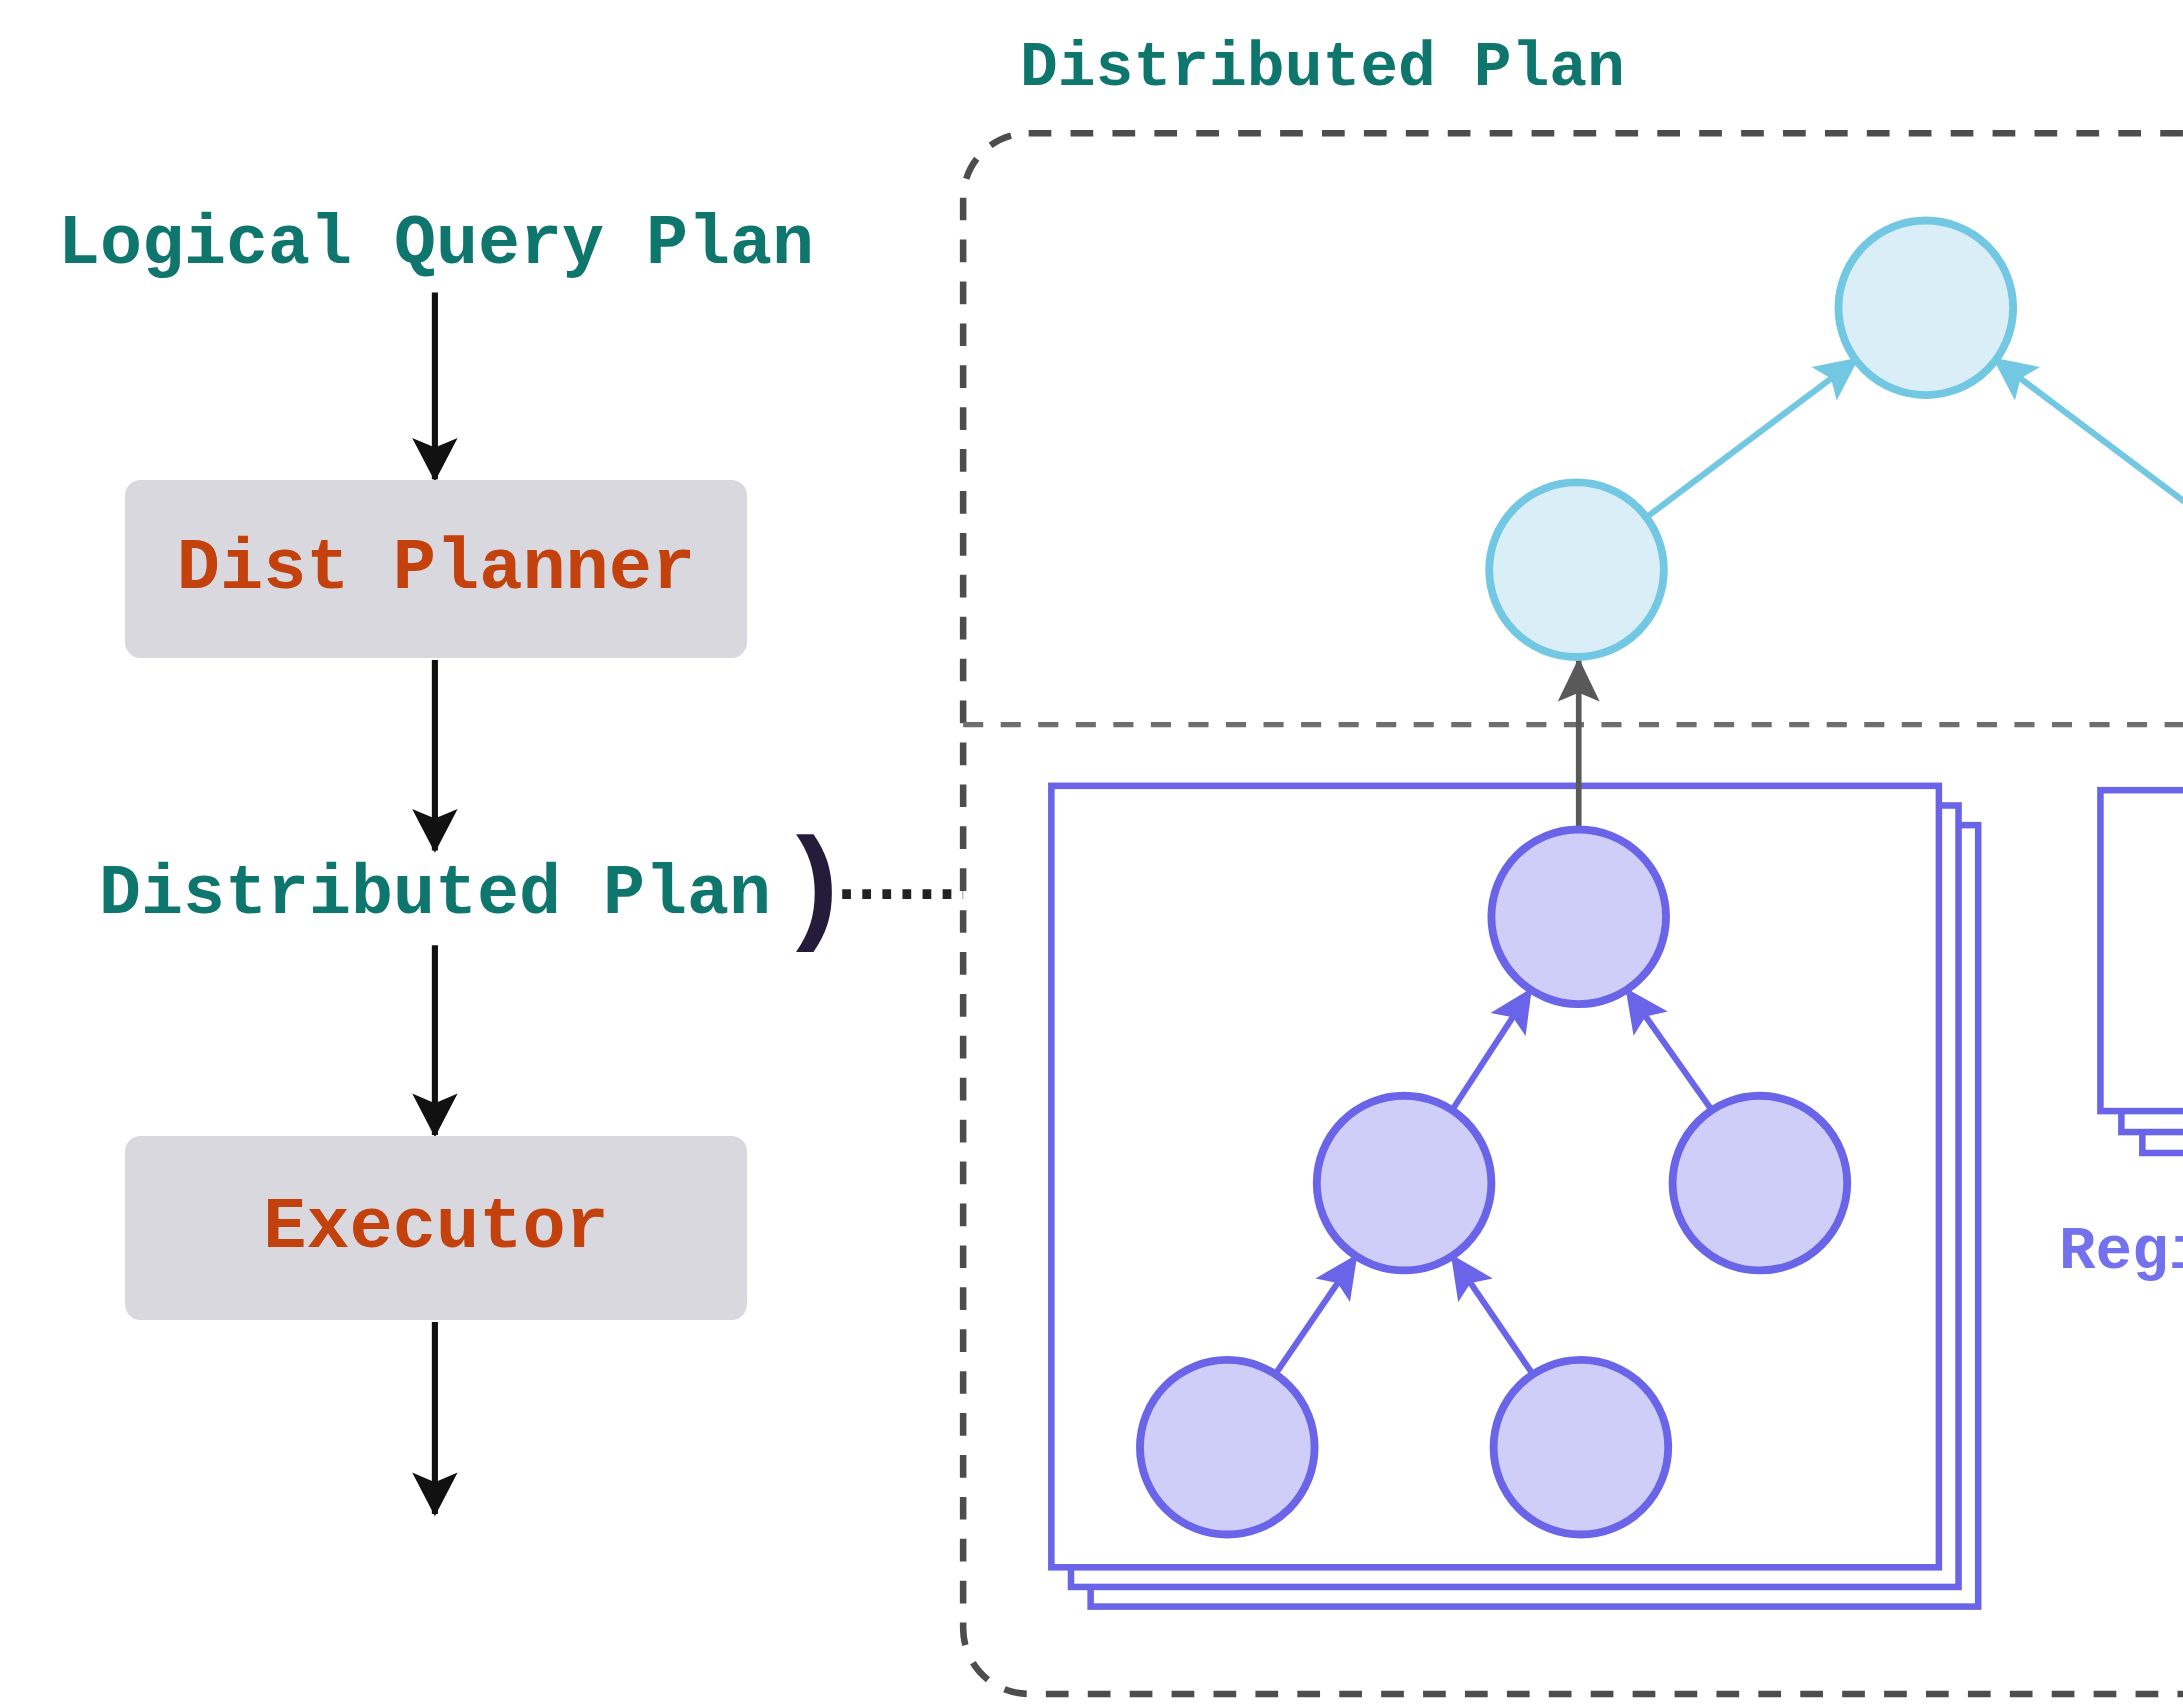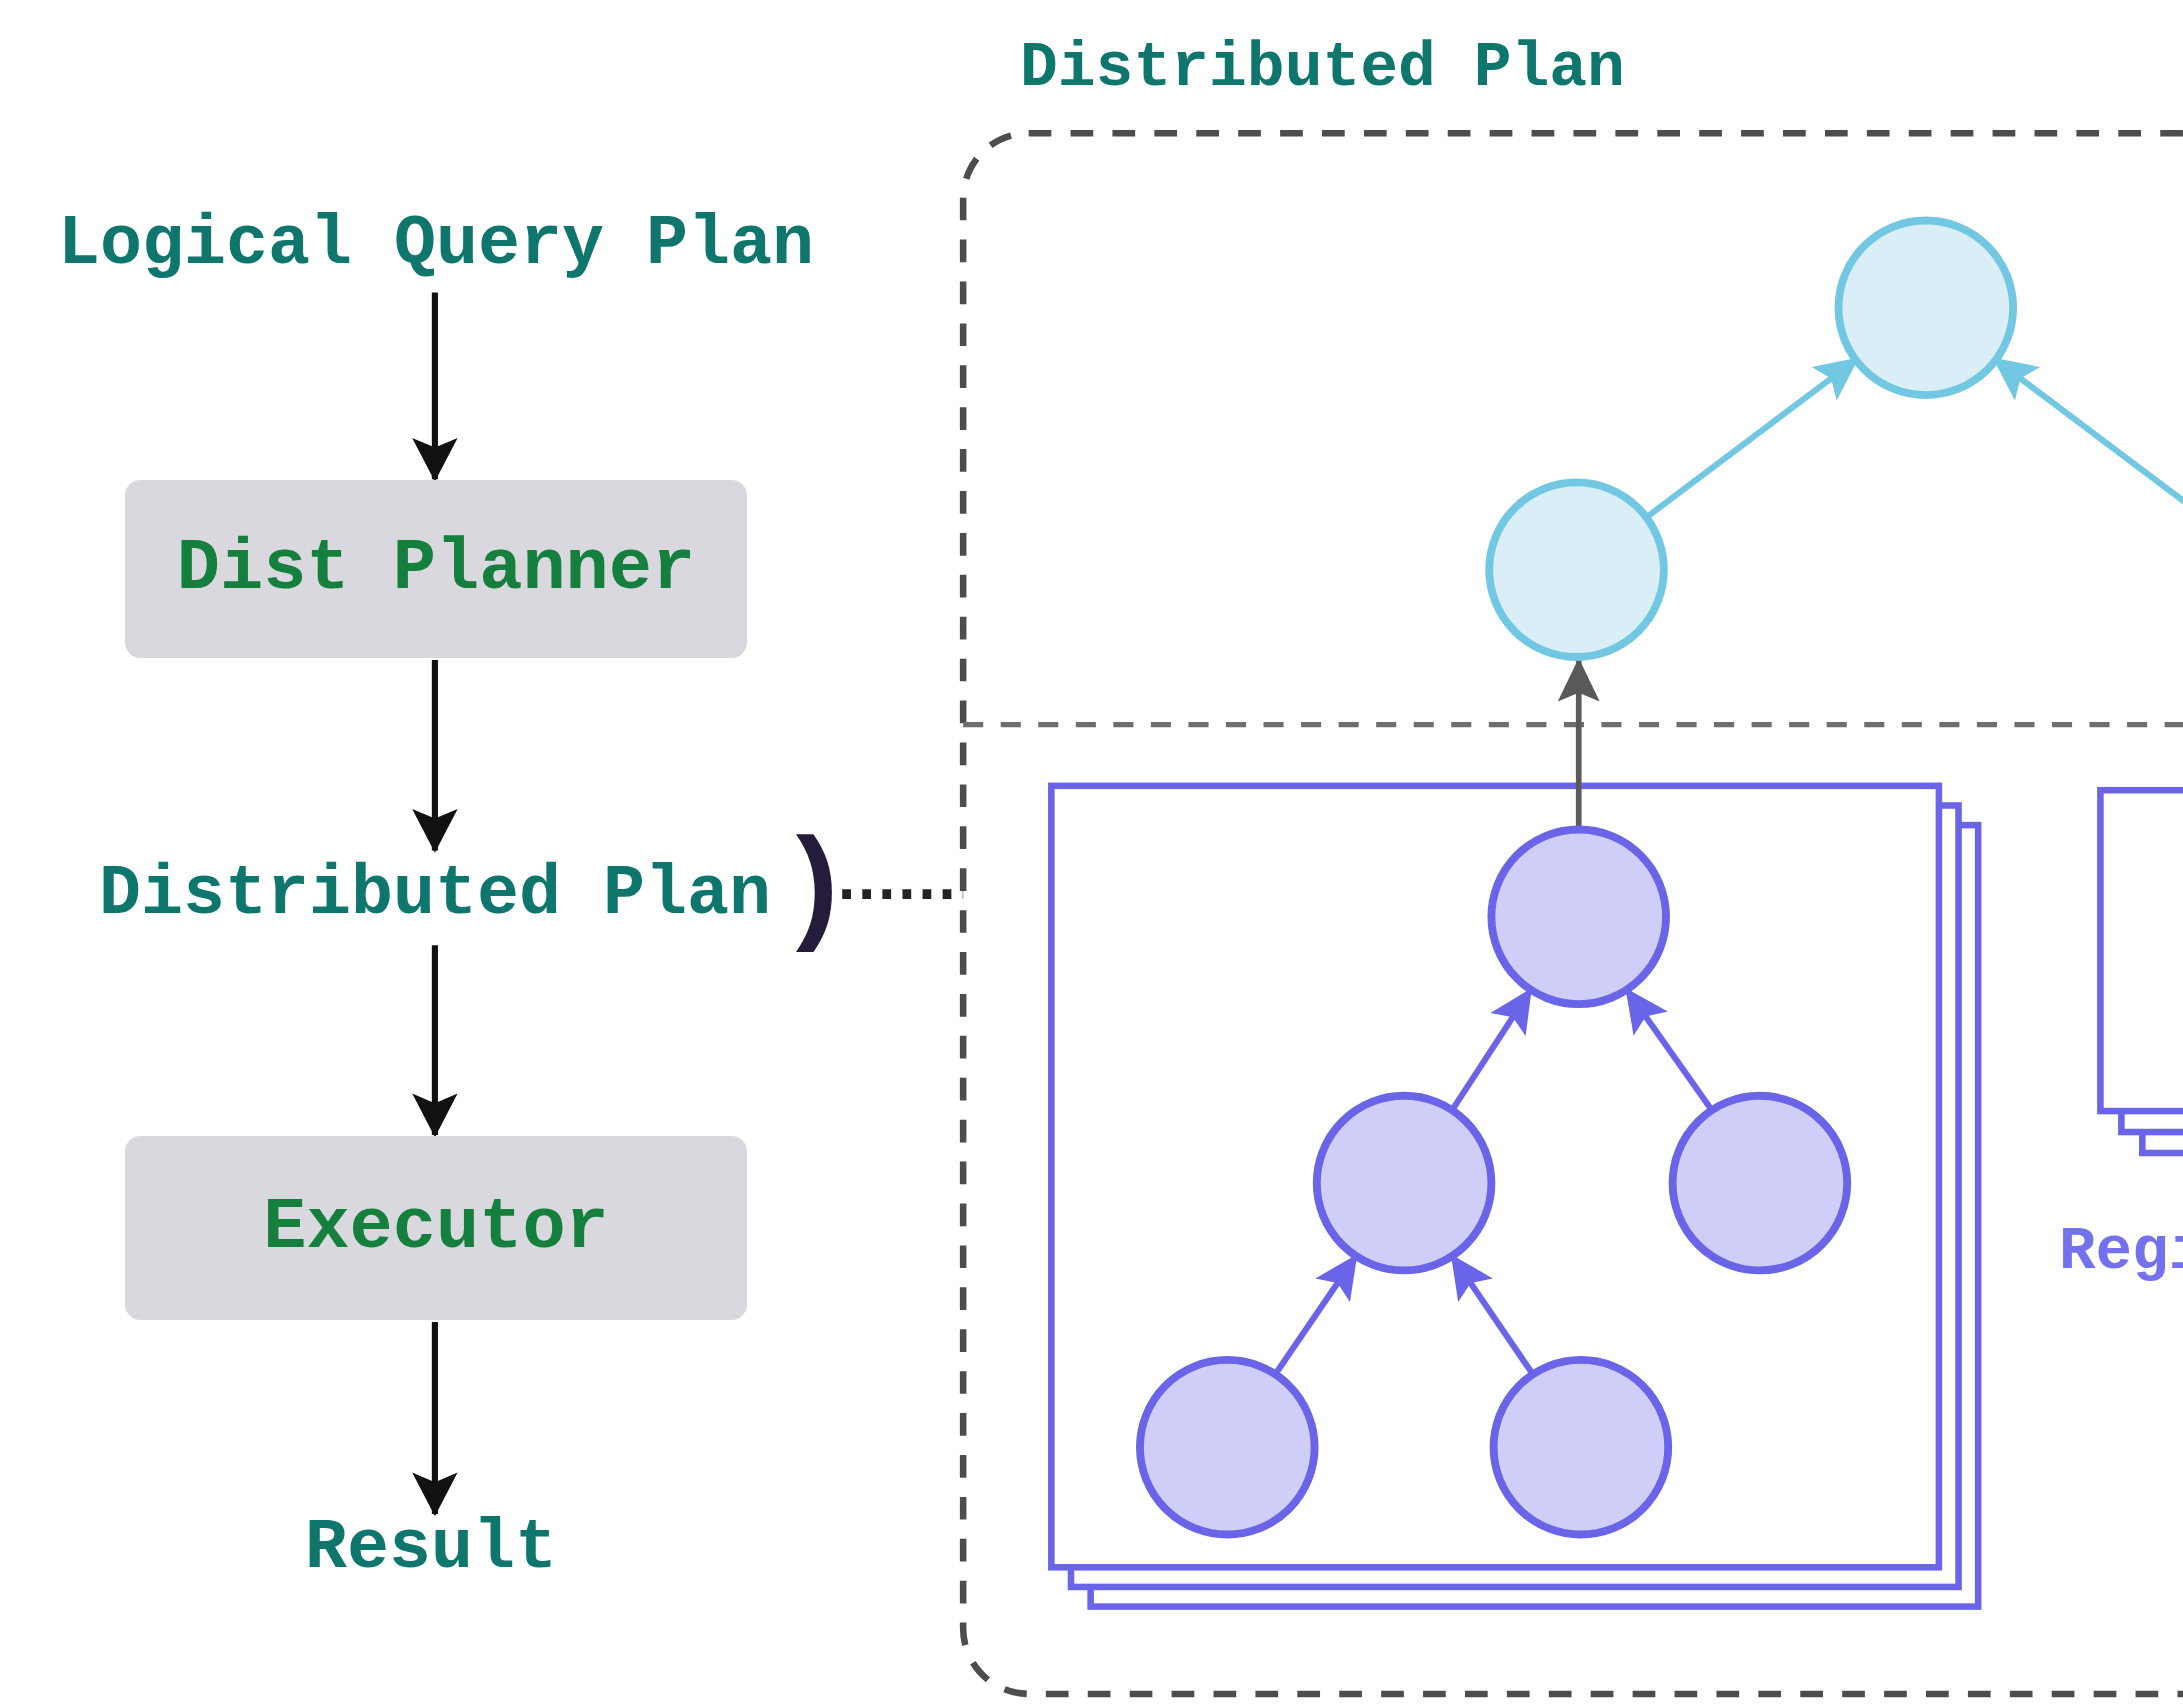--- a/index.html
+++ b/index.html
@@ -32,21 +32,21 @@
   }
   .graybox {
     position: absolute;
     background: #d8d8de;
     border-radius: 15.7px;
     display: flex;
     align-items: center;
     justify-content: center;
   }
   .graybox span {
-    color: #15803d;
+    color: #c2410c;
     font-weight: bold;
     font-size: 72px;
     white-space: nowrap;
   }
   .title-font   { font-size: 63px; }
   .regions-font { font-size: 61px; color: #7471ee; }
   .bracket-font {
     font-size: 127px;
     font-weight: bold;
     color: #251b3b;
@@ -138,20 +138,19 @@
   </div>
 
   <div class="label" style="left:435px; top:895px;">Distributed Plan</div>
 
   <div class="label bracket-font" style="left:815px; top:892px;">)</div>
 
   <div class="graybox" style="left:125px; top:1136px; width:622px; height:184px;text-align:center;">
     <span>Executor</span>
   </div>
 
-  <div class="label" style="left:431px; top:1549px;">Result</div>
 
   <div class="label title-font left-anchor" style="left:1020px; top:68px;">Distributed Plan</div>
 
   <div class="label regions-font" style="left:2187px; top:1251px;">Regions</div>
 
 </div>
 
 
 </body></html>

